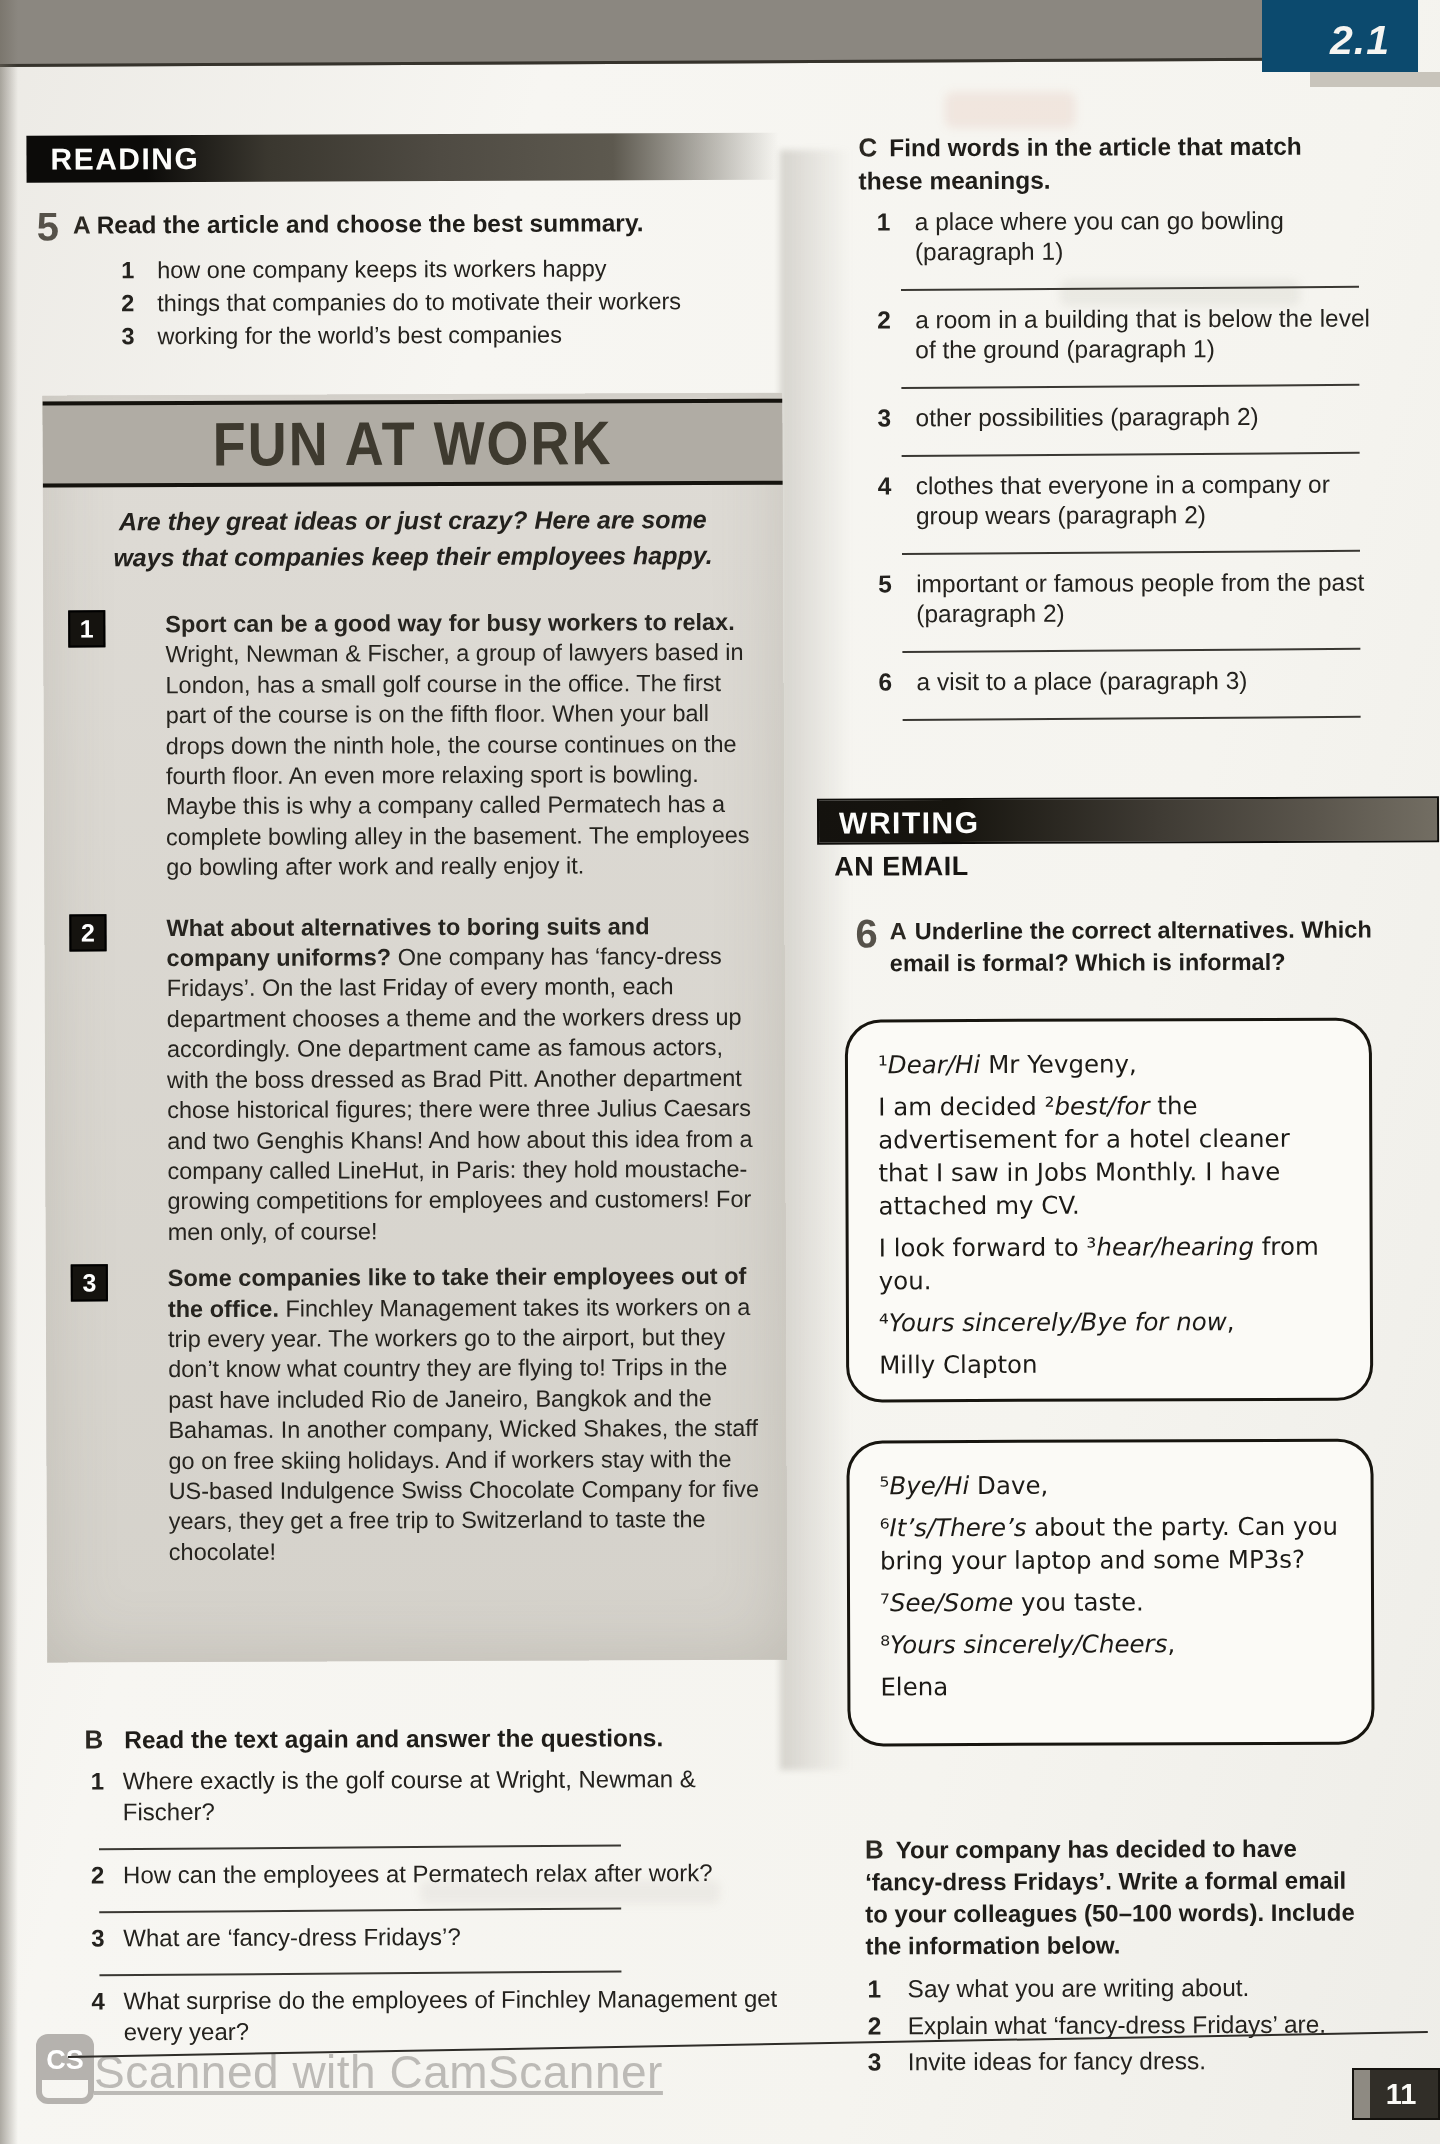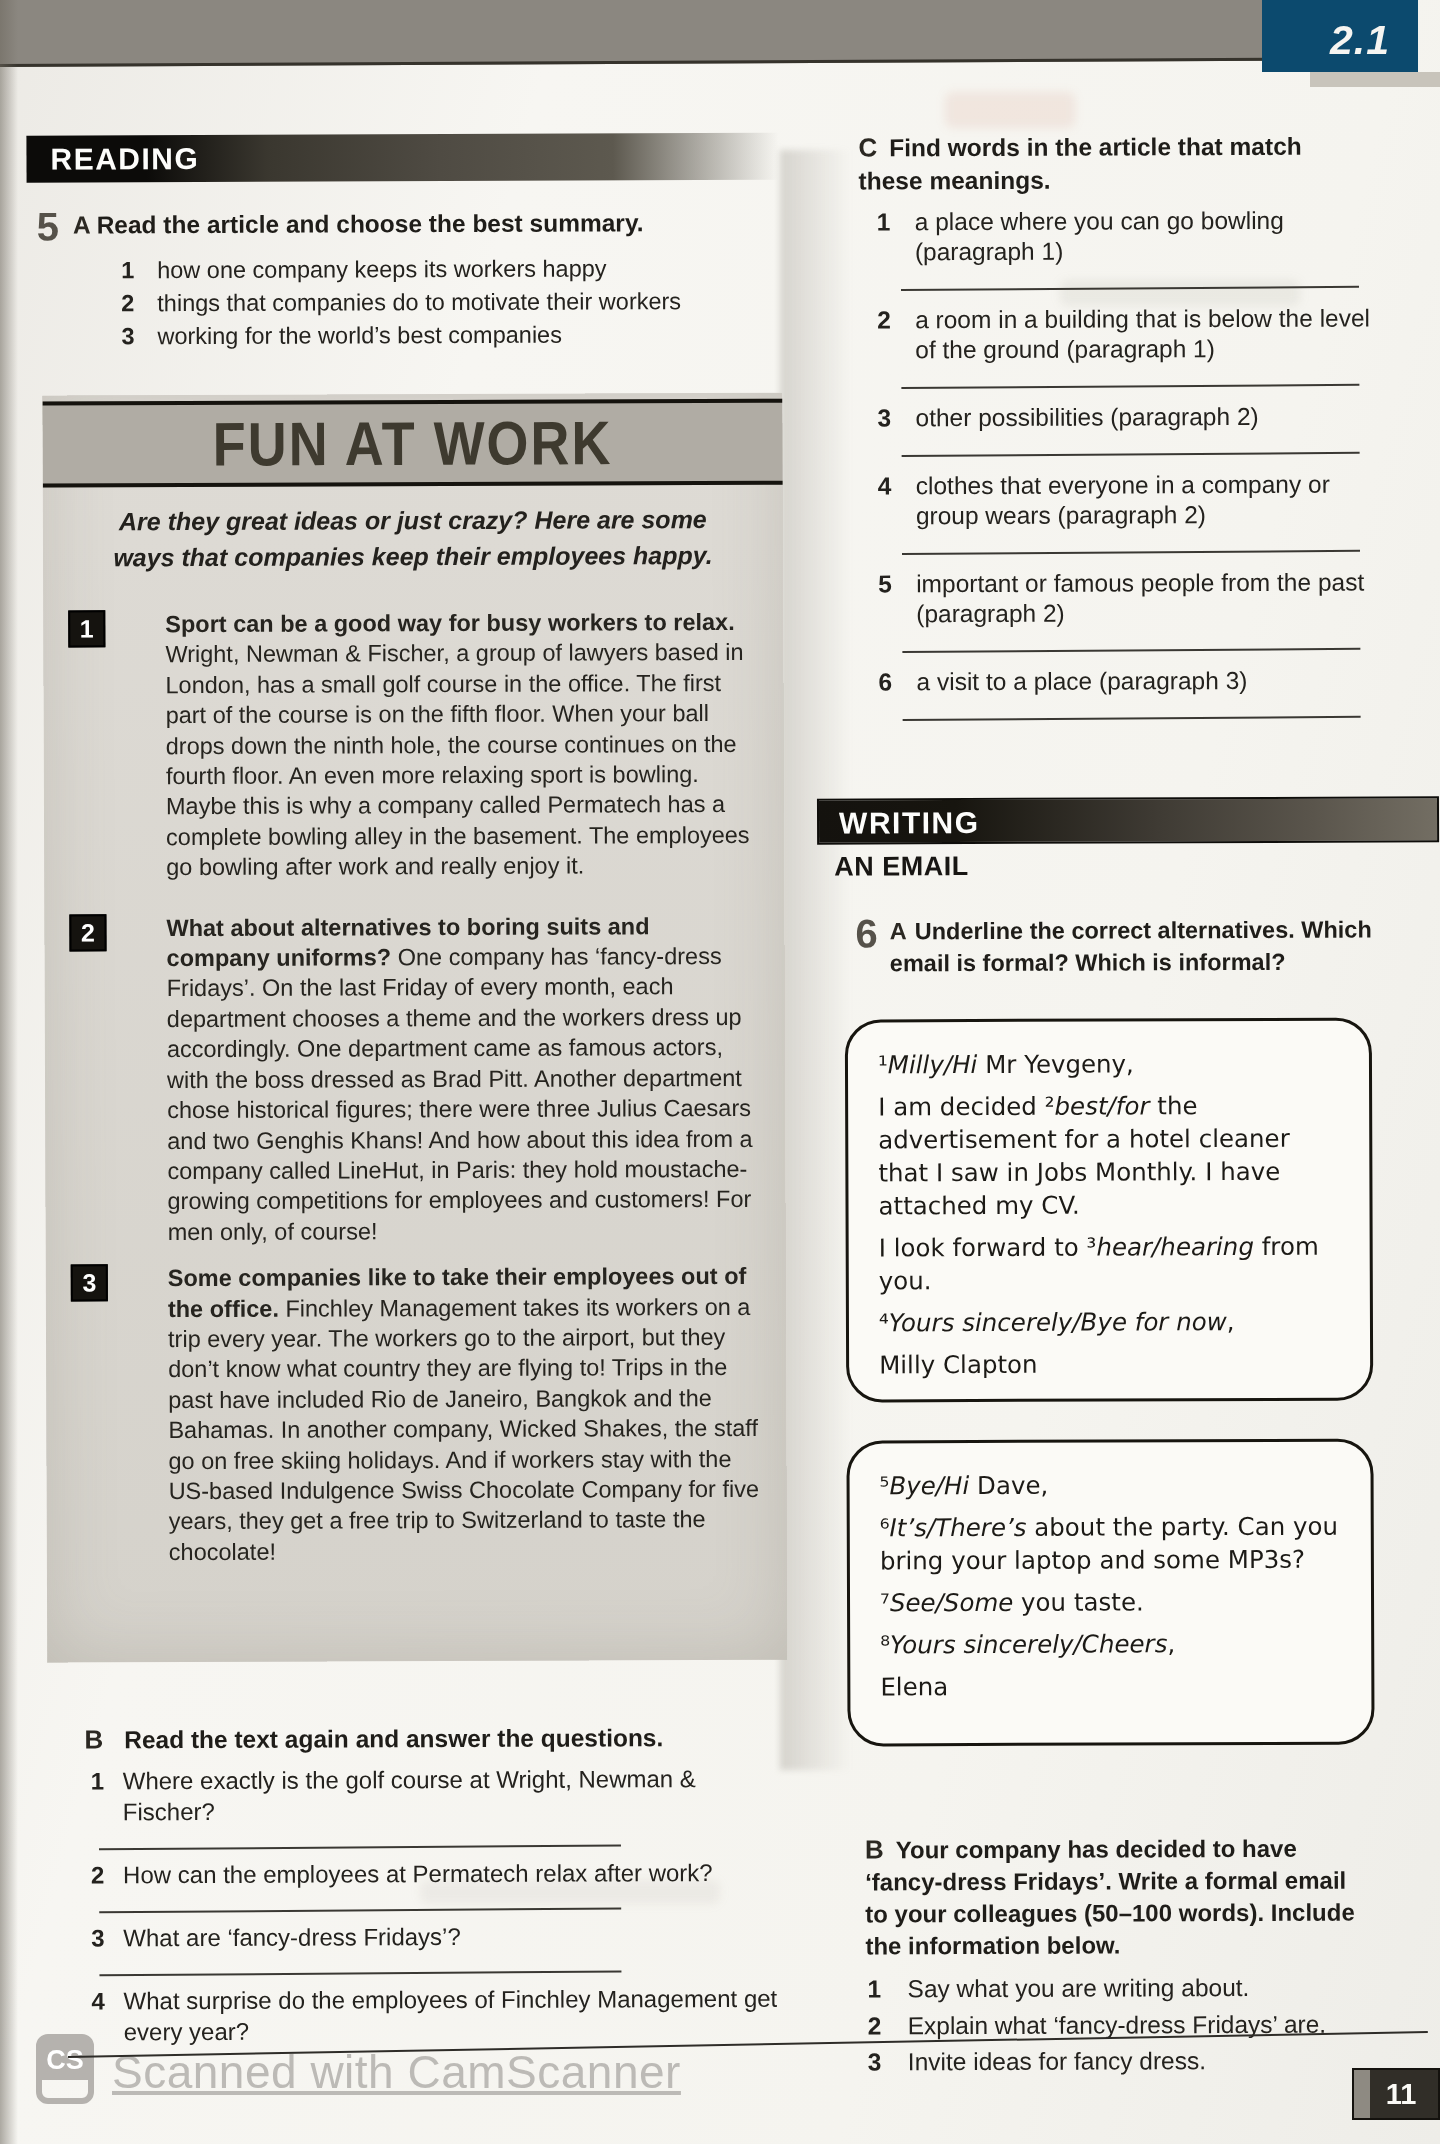--- a/index.html
+++ b/index.html
@@ -86,21 +86,21 @@
 
   .exb-right{left:862px;top:1834px;width:560px;}
   .exb-right .head{font-weight:700;font-size:24px;line-height:32px;color:#1f1d19;}
   .exb-right .head .marker{font-size:26px;margin-right:12px;}
   .wx-item{position:relative;padding-left:42px;font-size:24.5px;line-height:34.5px;margin-top:2px;}
   .wx-item b{position:absolute;left:2px;}
   .wx-list{margin-top:10px;}
 
   
   .long-line{left:68px;top:2056px;width:1360px;border-top:2.5px solid #2e2c28;transform:rotate(-1.05deg);transform-origin:left top;}
-  .watermark{left:36px;top:2034px;display:flex;align-items:flex-start;gap:18px;color:#bcbab6;}
+  .watermark{left:36px;top:2034px;display:flex;align-items:flex-start;color:#bcbab6;}
   .cs-badge{width:58px;height:70px;border:6px solid #b5b2ae;border-radius:12px;box-sizing:border-box;position:relative;}
   .cs-top{position:absolute;left:0;top:0;width:100%;height:40px;background:#b5b2ae;color:#fff;
           font-weight:700;font-size:27px;display:flex;align-items:center;justify-content:center;}
   .wm-text{font-size:46px;line-height:76px;letter-spacing:.5px;text-decoration:underline;}
   .pagenum{left:1352px;top:2068px;width:88px;height:52px;background:#312e28;border:2px solid #14120e;box-sizing:border-box;
            display:flex;align-items:center;justify-content:center;}
   .pg-notch{position:absolute;left:0;top:0;width:16px;height:100%;background:#8e8a82;}
   .pagenum span{color:#fbfaf6;font-weight:700;font-size:29px;margin-left:10px;}
 </style>
 </head>
@@ -242,21 +242,21 @@
 
   <div class="abs ex6">
     <span class="bignum">6</span>
     <div class="ex-head">
       <span class="marker">A</span><span>Underline the correct alternatives. Which</span>
       <div>email is formal? Which is informal?</div>
     </div>
   </div>
 
   <div class="abs email email1">
-    <p><span>¹</span><span class="it">Milly/Hi</span><span> Mr Yevgeny,</span></p>
+    <p><span>¹</span><span class="it">Dear/Hi</span><span> Mr Yevgeny,</span></p>
     <p><span>I am decided </span><span>²</span><span class="it">best/for</span><span> the advertisement for a hotel cleaner that I saw in Jobs Monthly. I have attached my CV.</span></p>
     <p><span>I look forward to </span><span>³</span><span class="it">hear/hearing</span><span> from you.</span></p>
     <p><span>⁴</span><span class="it">Yours sincerely/Bye for now</span><span>,</span></p>
     <p><span>Milly Clapton</span></p>
   </div>
 
   <div class="abs email email2">
     <p><span>⁵</span><span class="it">Bye/Hi</span><span> Dave,</span></p>
     <p><span>⁶</span><span class="it">It’s/There’s</span><span> about the party. Can you bring your laptop and some MP3s?</span></p>
     <p><span>⁷</span><span class="it">See/Some</span><span> you taste.</span></p>

